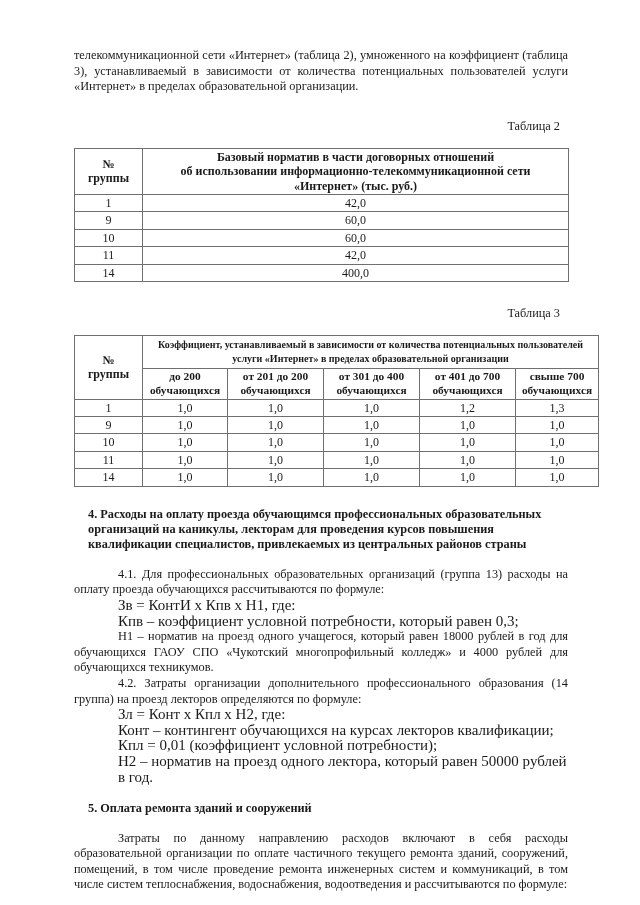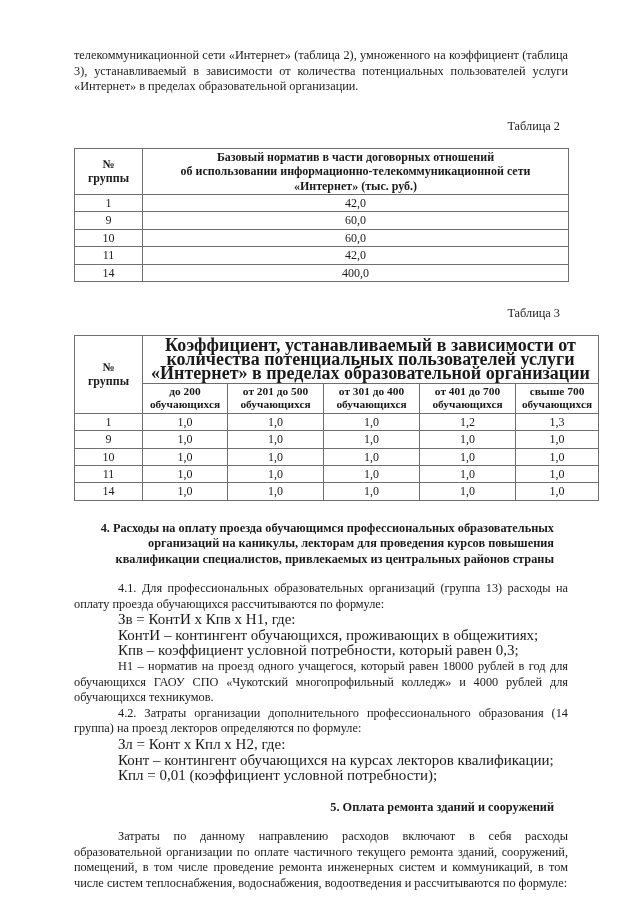--- a/index.html
+++ b/index.html
@@ -94,30 +94,30 @@
   table.t3 col.g4 { width: 96px; }
   table.t3 col.g5 { width: 96px; }
   table.t3 col.g6 { width: 83px; }
 
   table.t3 th.subhdr {
     font-size: 11.4px;
     line-height: 13.6px;
     padding: 1px 2px;
   }
   table.t3 th.bighdr {
-    font-size: 18px;
+    font-size: 10px;
     line-height: 14.2px;
     padding: 2px 4px;
   }
 
   h3.section-heading {
     font-size: 12.3px;
     line-height: 15.4px;
     font-weight: bold;
-    text-align: right;
+    text-align: left;
     margin: 0;
     padding: 0 14px;
   }
 </style>
 </head>
 <body>
 
 <div class="page">
   <div class="content">
 
@@ -196,21 +196,21 @@
             <span>Коэффициент, устанавливаемый в зависимости от количества потенциальных</span>
             <span>пользователей услуги «Интернет» в пределах образовательной организации</span>
           </th>
         </tr>
         <tr>
           <th class="subhdr">
             <span>до 200</span><br>
             <span>обучающихся</span>
           </th>
           <th class="subhdr">
-            <span>от 201 до 500</span><br>
+            <span>от 201 до 200</span><br>
             <span>обучающихся</span>
           </th>
           <th class="subhdr">
             <span>от 301 до 400</span><br>
             <span>обучающихся</span>
           </th>
           <th class="subhdr">
             <span>от 401 до 700</span><br>
             <span>обучающихся</span>
           </th>
@@ -269,27 +269,27 @@
     <h3 class="section-heading">
       <span>4. Расходы на оплату  проезда обучающимся профессиональных образовательных</span><br>
       <span>организаций на каникулы, лекторам для проведения курсов повышения</span><br>
       <span>квалификации специалистов, привлекаемых из центральных районов страны</span>
     </h3>
 
     <div class="spacer-14"></div>
 
     <p class="body-par indent">4.1. Для профессиональных образовательных организаций (группа 13) расходы на оплату проезда обучающихся рассчитываются  по формуле:</p>
     <p class="tight">Зв = КонтИ х Кпв х Н1, где:</p>
-    <p class="tight">КонтИ – контингент обучающихся, проживающих в общежитиях;</p>
     <p class="tight">Кпв – коэффициент условной потребности, который равен 0,3;</p>
     <p class="body-par indent">Н1 – норматив на проезд одного учащегося, который равен 18000 рублей в год для обучающихся ГАОУ СПО «Чукотский многопрофильный колледж» и 4000 рублей для обучающихся техникумов.</p>
     <p class="body-par indent">4.2. Затраты организации дополнительного профессионального образования (14 группа) на проезд лекторов определяются по формуле:</p>
     <p class="tight">Зл = Конт х Кпл х Н2, где:</p>
     <p class="tight">Конт – контингент обучающихся на курсах лекторов квалификации;</p>
     <p class="tight">Кпл = 0,01 (коэффициент условной потребности);</p>
+    <p class="tight">Н2 – норматив на проезд одного лектора, который равен 50000 рублей в год.</p>
 
     <div class="spacer-16"></div>
 
     <h3 class="section-heading">5. Оплата ремонта зданий и сооружений</h3>
 
     <div class="spacer-14"></div>
 
     <p class="body-par indent">Затраты по данному направлению расходов включают в себя расходы образовательной организации по оплате частичного текущего ремонта зданий, сооружений, помещений, в том числе проведение ремонта инженерных систем и коммуникаций, в том числе систем теплоснабжения, водоснабжения, водоотведения и рассчитываются по формуле:</p>
 
   </div>

